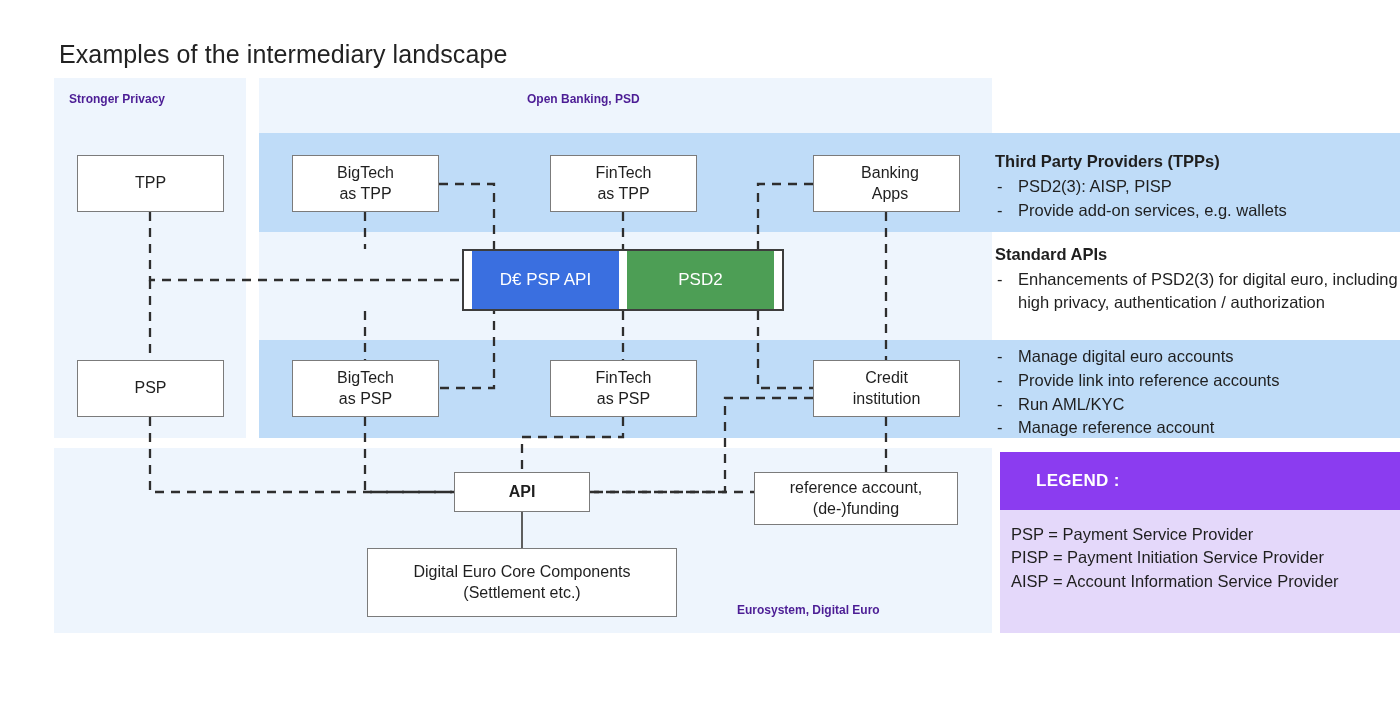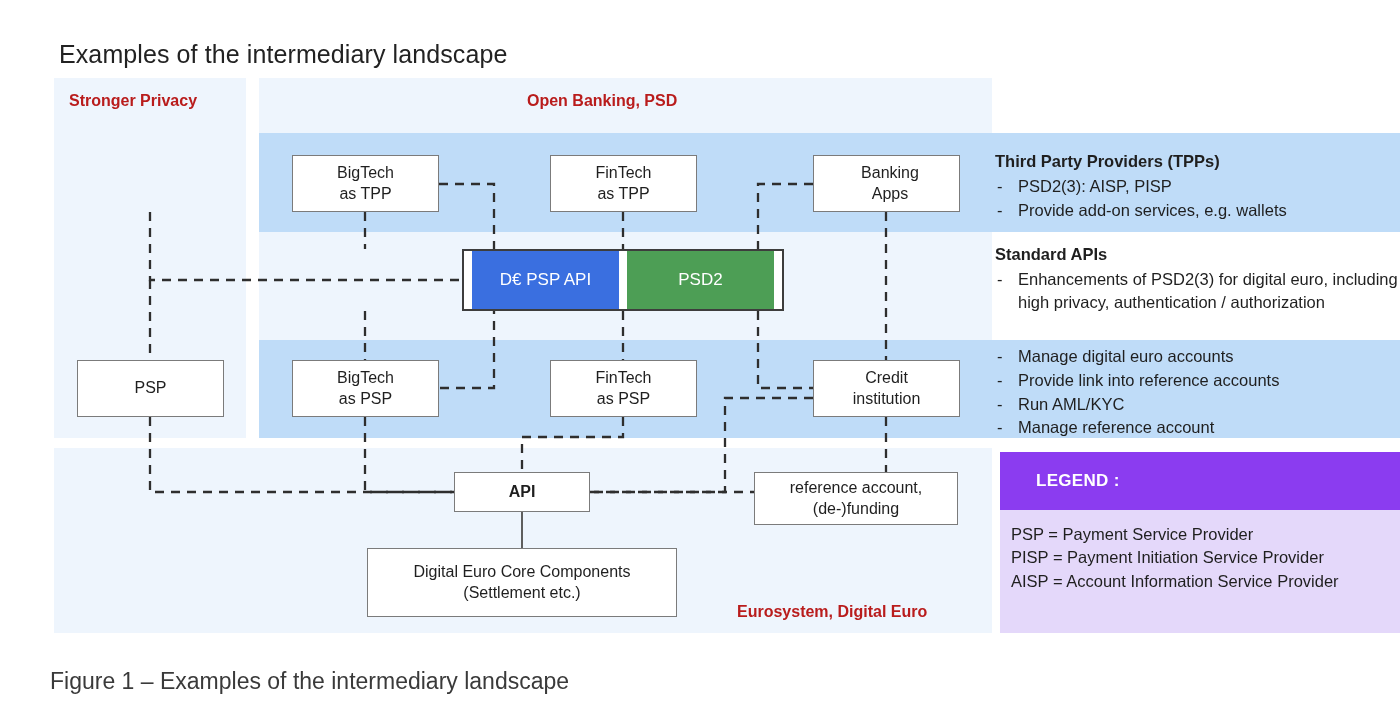--- a/index.html
+++ b/index.html
@@ -57,23 +57,23 @@
 
   .band {
     position: absolute;
     background: #bfdcf8;
   }
   #band-tpp  { left: 227px; top: 133px; width: 1151px; height: 99px; }
   #band-psp  { left: 227px; top: 340px; width: 1151px; height: 98px; }
 
   .panel-heading {
     position: absolute;
-    font-size: 16px;
+    font-size: 12px;
     font-weight: bold;
-    color: #b91c1c;
+    color: #4c1d95;
     white-space: nowrap;
   }
   #heading-privacy { left: 37px;  top: 92px; }
   #heading-openbank{ left: 495px; top: 92px; }
   #heading-eurosys { left: 705px; top: 603px; }
 
   
   .node {
     position: absolute;
     background: #ffffff;
@@ -263,20 +263,21 @@
 
     <path class="wire" d="M854,417 L854,472"></path>
 
     <path class="wire" d="M781,398 L693,398 L693,492 L558,492"></path>
 
     <path class="wire" d="M558,492 L722,492"></path>
 
     <path class="wire-solid" d="M490,512 L490,548"></path>
   </svg>
 
+  <div class="node" id="node-tpp">TPP</div>
   <div class="node" id="node-psp">PSP</div>
 
   <div class="node" id="node-bigtech-tpp">BigTech<br>as TPP</div>
   <div class="node" id="node-fintech-tpp">FinTech<br>as TPP</div>
   <div class="node" id="node-banking-apps">Banking<br>Apps</div>
 
   <div class="node" id="node-bigtech-psp">BigTech<br>as PSP</div>
   <div class="node" id="node-fintech-psp">FinTech<br>as PSP</div>
   <div class="node" id="node-credit-inst">Credit<br>institution</div>
 
@@ -315,15 +316,14 @@
 
   <div id="legend">
     <div id="legend-header">LEGEND :</div>
     <div id="legend-body">
       <div>PSP = Payment Service Provider</div>
       <div>PISP = Payment Initiation Service Provider</div>
       <div>AISP = Account Information Service Provider</div>
     </div>
   </div>
 
-  <div class="figure-caption">Figure 1 – Examples of the intermediary landscape</div>
 
 </div>
 
 </body></html>

